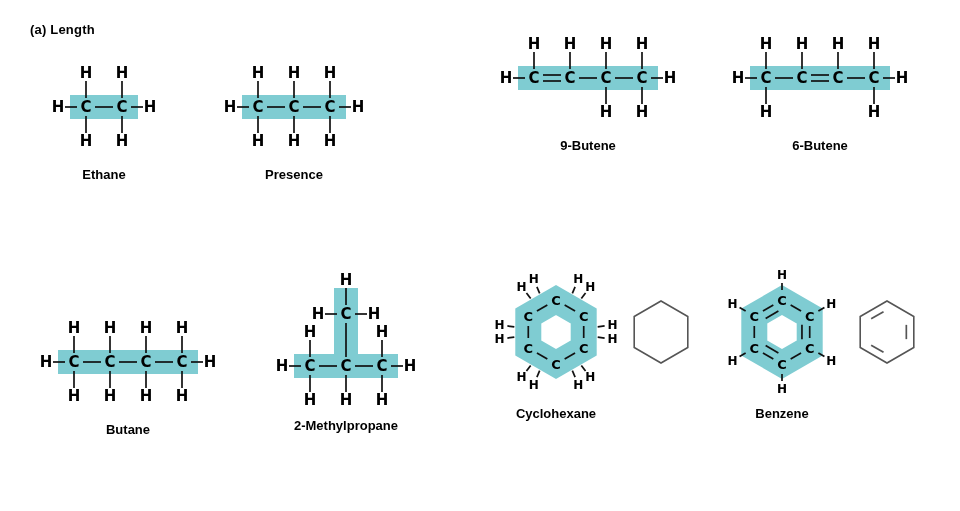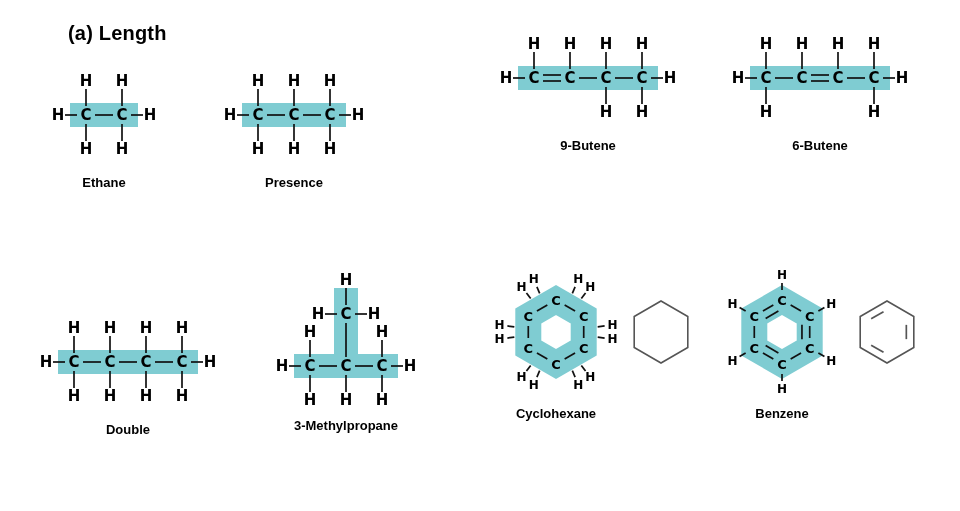--- a/index.html
+++ b/index.html
@@ -9,21 +9,21 @@
     font-family:"Liberation Sans","DejaVu Sans",sans-serif; color:#000;
     position:relative;
   }
   .grid {
     display:grid;
     grid-template-columns:460px 500px;
     grid-template-rows:250px 261px;
   }
   .panel { padding:22px 0 0 30px; }
   .row2 { padding-top:12px; }
-  .panel h2 { font-size:20px; font-weight:bold; margin-bottom:14px; letter-spacing:0.2px;margin-left:38px; }
+  .panel h2 { font-size:13px; font-weight:bold; margin-bottom:14px; letter-spacing:0.2px; }
   .mol-row { display:flex; align-items:flex-end; }
   .mol-row.row-a { margin-left:12px; gap:48px; }
   .mol-row.row-c { margin-left:0; gap:36px; }
   .mol-row.row-b { align-items:flex-start; gap:40px; }
   .mol-row.row-d { align-items:flex-start; gap:20px; }
   figure.mol { display:flex; flex-direction:column; align-items:center; }
   figure.mol.raise { margin-top:44px; }
   figcaption { font-size:13px; font-weight:bold; text-align:center; margin-top:4px; line-height:1.25; }
   .mol-group { display:flex; align-items:flex-start; }
   .shorthand { margin-top:28px; margin-left:4px; }
@@ -180,21 +180,21 @@
               <line x1="116" y1="30" x2="116" y2="47" stroke="#111111" stroke-width="1.7"></line>
               <text x="116" y="90" text-anchor="middle" dominant-baseline="central" font-size="15" font-weight="bold" font-family="&quot;DejaVu Sans&quot;,sans-serif" fill="#000000">H</text>
               <line x1="116" y1="65" x2="116" y2="82" stroke="#111111" stroke-width="1.7"></line>
               <line x1="125" y1="56" x2="143" y2="56" stroke="#111111" stroke-width="1.7"></line>
               <text x="152" y="56" text-anchor="middle" dominant-baseline="central" font-size="15" font-weight="bold" font-family="&quot;DejaVu Sans&quot;,sans-serif" fill="#000000">C</text>
               <text x="152" y="22" text-anchor="middle" dominant-baseline="central" font-size="15" font-weight="bold" font-family="&quot;DejaVu Sans&quot;,sans-serif" fill="#000000">H</text>
               <line x1="152" y1="30" x2="152" y2="47" stroke="#111111" stroke-width="1.7"></line>
               <text x="152" y="90" text-anchor="middle" dominant-baseline="central" font-size="15" font-weight="bold" font-family="&quot;DejaVu Sans&quot;,sans-serif" fill="#000000">H</text>
               <line x1="152" y1="65" x2="152" y2="82" stroke="#111111" stroke-width="1.7"></line>
             </svg>
-          <figcaption>Double</figcaption>
+          <figcaption>Butane</figcaption>
         </figure>
         <figure class="mol">
           <svg viewBox="0 0 160 152" width="160" height="152">
               <rect x="28" y="92" width="104" height="24" fill="#7fccd2"></rect>
               <rect x="68" y="26" width="24" height="80" fill="#7fccd2"></rect>
               <text x="16" y="104" text-anchor="middle" dominant-baseline="central" font-size="15" font-weight="bold" font-family="&quot;DejaVu Sans&quot;,sans-serif" fill="#000000">H</text>
               <line x1="23" y1="104" x2="35" y2="104" stroke="#111111" stroke-width="1.7"></line>
               <text x="144" y="104" text-anchor="middle" dominant-baseline="central" font-size="15" font-weight="bold" font-family="&quot;DejaVu Sans&quot;,sans-serif" fill="#000000">H</text>
               <line x1="125" y1="104" x2="137" y2="104" stroke="#111111" stroke-width="1.7"></line>
               <text x="44" y="104" text-anchor="middle" dominant-baseline="central" font-size="15" font-weight="bold" font-family="&quot;DejaVu Sans&quot;,sans-serif" fill="#000000">C</text>
@@ -215,21 +215,21 @@
               <text x="80" y="52" text-anchor="middle" dominant-baseline="central" font-size="15" font-weight="bold" font-family="&quot;DejaVu Sans&quot;,sans-serif" fill="#000000">C</text>
               <text x="80" y="18" text-anchor="middle" dominant-baseline="central" font-size="15" font-weight="bold" font-family="&quot;DejaVu Sans&quot;,sans-serif" fill="#000000">H</text>
               <line x1="80" y1="26" x2="80" y2="43" stroke="#111111" stroke-width="1.7"></line>
               <text x="52" y="52" text-anchor="middle" dominant-baseline="central" font-size="15" font-weight="bold" font-family="&quot;DejaVu Sans&quot;,sans-serif" fill="#000000">H</text>
               <line x1="59" y1="52" x2="71" y2="52" stroke="#111111" stroke-width="1.7"></line>
               <text x="108" y="52" text-anchor="middle" dominant-baseline="central" font-size="15" font-weight="bold" font-family="&quot;DejaVu Sans&quot;,sans-serif" fill="#000000">H</text>
               <line x1="89" y1="52" x2="101" y2="52" stroke="#111111" stroke-width="1.7"></line>
               <line x1="80" y1="61" x2="80" y2="95" stroke="#111111" stroke-width="1.7"></line>
             </svg>
           <figcaption>
-            <div>3-Methylpropane</div>
+            <div>2-Methylpropane</div>
           </figcaption>
         </figure>
       </div>
     </section>
 
     <section class="panel row2">
       <div class="mol-row row-d">
         <div class="mol-group">
           <figure class="mol">
             <svg viewBox="0 0 132 140" width="132" height="140">

